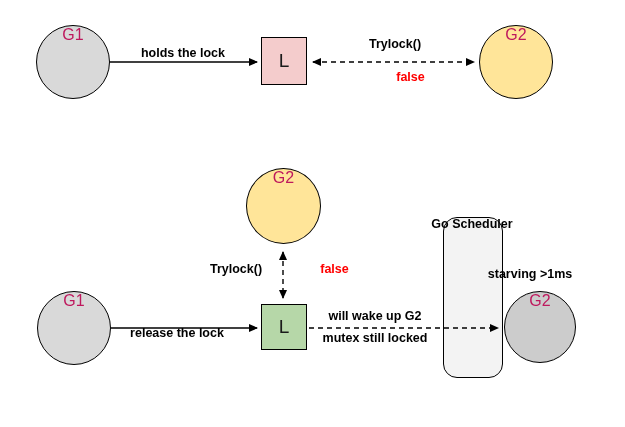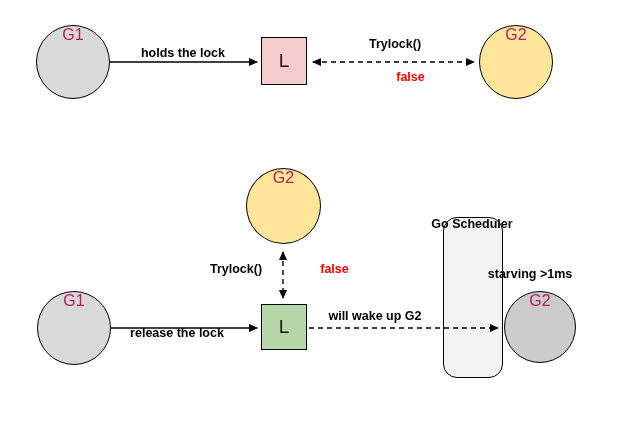--- a/index.html
+++ b/index.html
@@ -74,20 +74,21 @@
 
   <div class="circle fill-gray" style="left:37px;top:291px;width:74px;height:74px;">
     <span>G1</span>
   </div>
   <div class="lbl" style="left:177px;top:310px;margin-top:16px;">release the lock</div>
   <div class="square fill-green" style="left:261px;top:304px;width:46px;height:46px;">
     <span>L</span>
   </div>
 
   <div class="lbl" style="left:375px;top:309px;">will wake up G2</div>
+  <div class="lbl" style="left:375px;top:331px;">mutex still locked</div>
 
   <div class="lbl" style="left:472px;top:190px;margin-top:27px;">Go Scheduler</div>
   <div class="lbl" style="left:530px;top:267px;">starving &gt;1ms</div>
 
   <div class="circle fill-gray2" style="left:504px;top:291px;width:72px;height:72px;">
     <span>G2</span>
   </div>
 
 </div>
 

